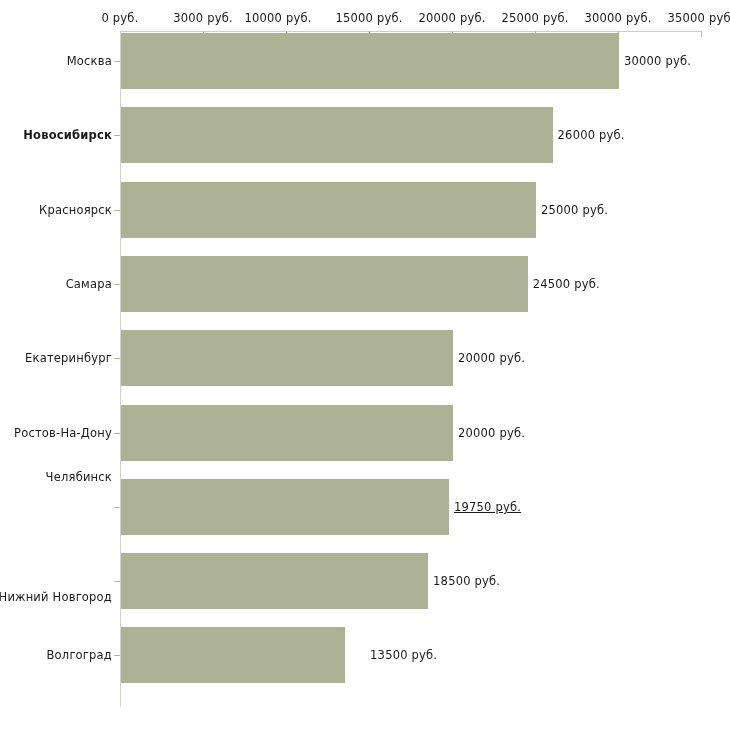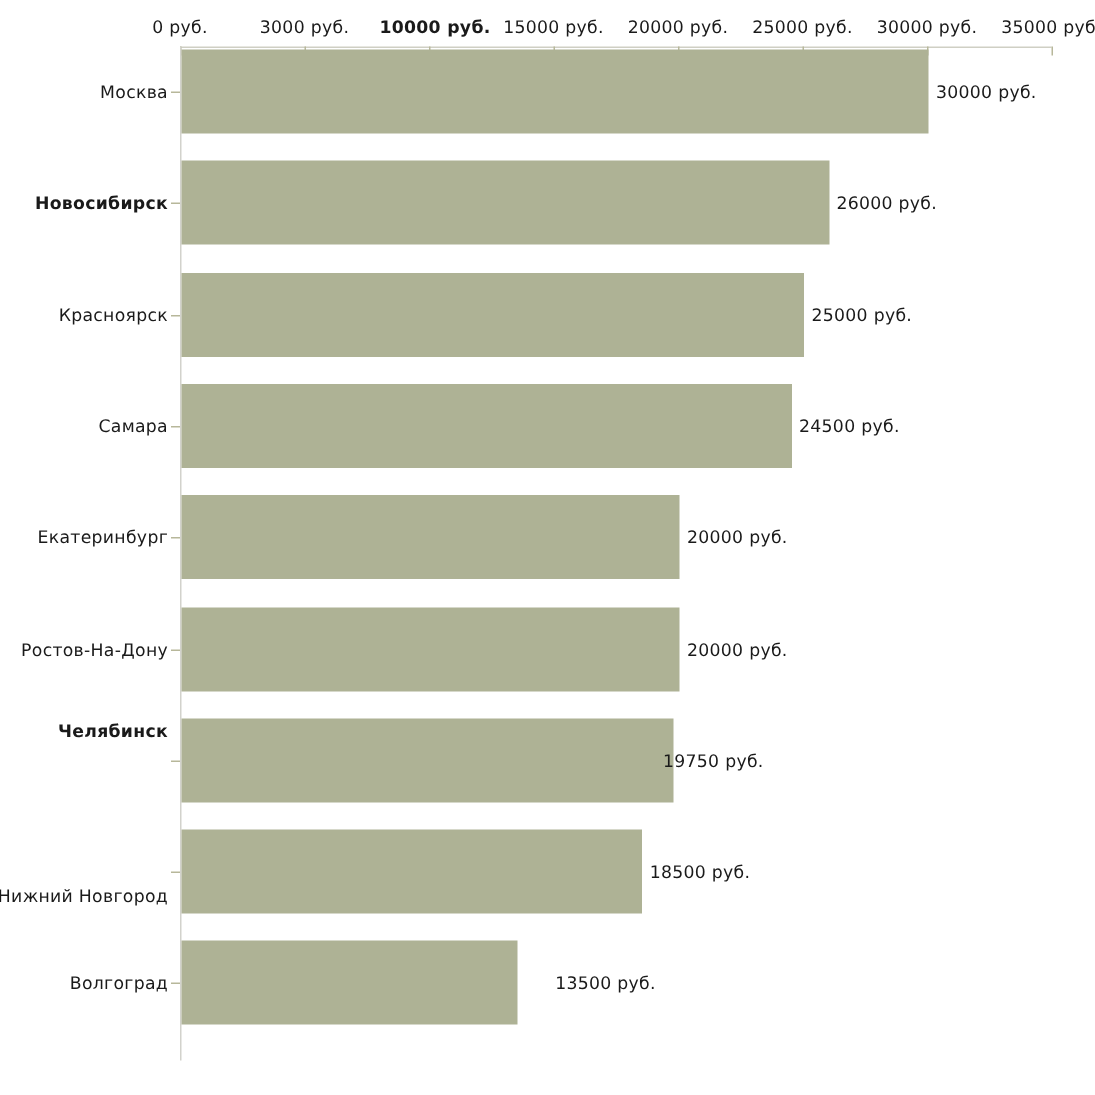--- a/index.html
+++ b/index.html
@@ -108,21 +108,21 @@
       <div class="x-tick" style="left: 286px;"></div>
       <div class="x-tick" style="left: 369px;"></div>
       <div class="x-tick" style="left: 452px;"></div>
       <div class="x-tick" style="left: 535px;"></div>
       <div class="x-tick" style="left: 618px;"></div>
       <div class="x-tick" style="left: 701px;"></div>
     </div>
   <div id="x-tick-labels">
       <div class="x-tick-label" style="left: 120px; text-align: center;">0 руб.</div>
       <div class="x-tick-label" style="left: 203px;">3000 руб.</div>
-      <div class="x-tick-label" style="left: 290px; font-weight: bold;">10000 руб.</div>
+      <div class="x-tick-label" style="left: 278px;">10000 руб.</div>
       <div class="x-tick-label" style="left: 369px;">15000 руб.</div>
       <div class="x-tick-label" style="left: 452px;">20000 руб.</div>
       <div class="x-tick-label" style="left: 535px;">25000 руб.</div>
       <div class="x-tick-label" style="left: 618px;">30000 руб.</div>
       <div class="x-tick-label" style="left: 701px;">35000 руб.</div>
     </div>
 
   <div id="y-axis"></div>
   <div id="y-ticks">
       <div class="y-tick" style="top: 61px;"></div>
@@ -147,21 +147,21 @@
       </div>
       <div class="y-label-wrap" style="top: 284px;">
         <div class="y-tick-label">Самара</div>
       </div>
       <div class="y-label-wrap" style="top: 358px;">
         <div class="y-tick-label">Екатеринбург</div>
       </div>
       <div class="y-label-wrap" style="top: 433px;">
         <div class="y-tick-label">Ростов-На-Дону</div>
       </div>
-      <div class="y-label-wrap" style="top: 487px; font-weight: bold;">
+      <div class="y-label-wrap" style="top: 477px;">
         <div class="y-tick-label">Челябинск</div>
       </div>
       <div class="y-label-wrap" style="top: 597px;">
         <div class="y-tick-label">Нижний Новгород</div>
       </div>
       <div class="y-label-wrap" style="top: 655px;">
         <div class="y-tick-label">Волгоград</div>
       </div>
     </div>
 
@@ -176,18 +176,18 @@
       <div class="bar" title="Нижний Новгород — 18500 руб." style="top: 553.1px; height: 56px; width: 307.1px; background: rgb(174, 178, 149);"></div>
       <div class="bar" title="Волгоград — 13500 руб." style="top: 627.4px; height: 56px; width: 224.1px; background: rgb(174, 178, 149);"></div>
     </div>
   <div id="bar-values">
       <div class="bar-value" style="left: 624px; top: 61px;">30000 руб.</div>
       <div class="bar-value" style="left: 557.6px; top: 135px;">26000 руб.</div>
       <div class="bar-value" style="left: 541px; top: 210px;">25000 руб.</div>
       <div class="bar-value" style="left: 532.7px; top: 284px;">24500 руб.</div>
       <div class="bar-value" style="left: 458px; top: 358px;">20000 руб.</div>
       <div class="bar-value" style="left: 458px; top: 433px;">20000 руб.</div>
-      <div class="bar-value" style="left: 442px; top: 507px;">19750 руб.</div>
+      <div class="bar-value" style="left: 454px; top: 507px; text-decoration: underline;">19750 руб.</div>
       <div class="bar-value" style="left: 433.1px; top: 581px;">18500 руб.</div>
       <div class="bar-value" style="left: 350.1px; top: 655px; margin-left: 20px;">13500 руб.</div>
     </div>
 
 </div>
 
 </body></html>

